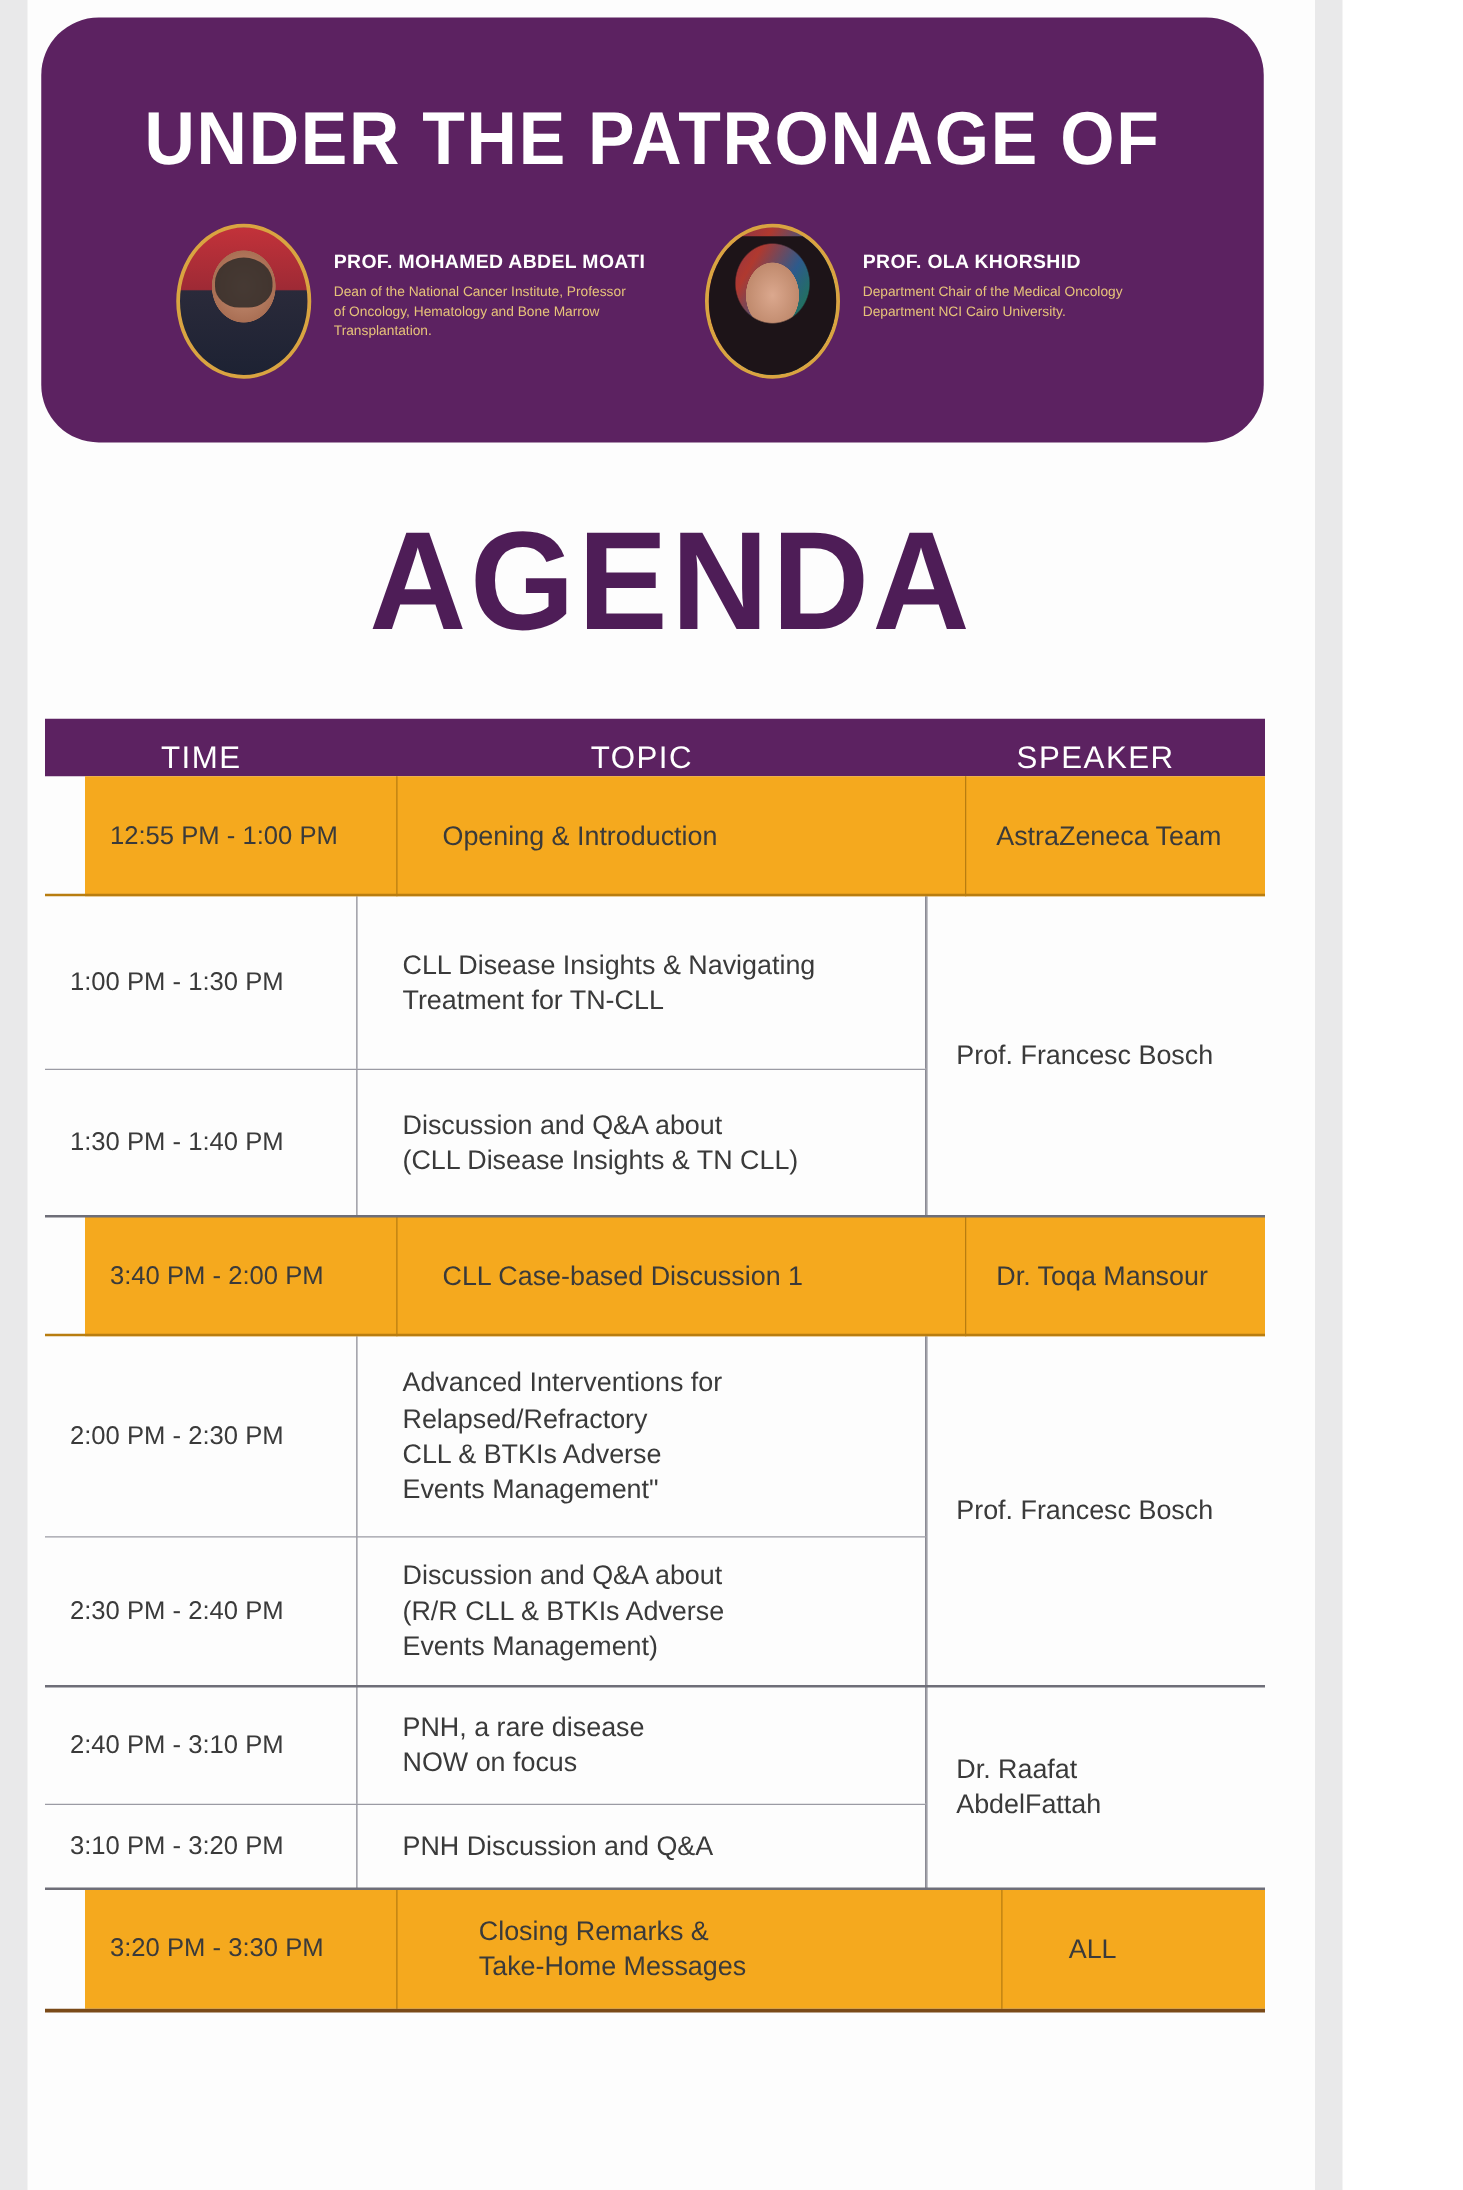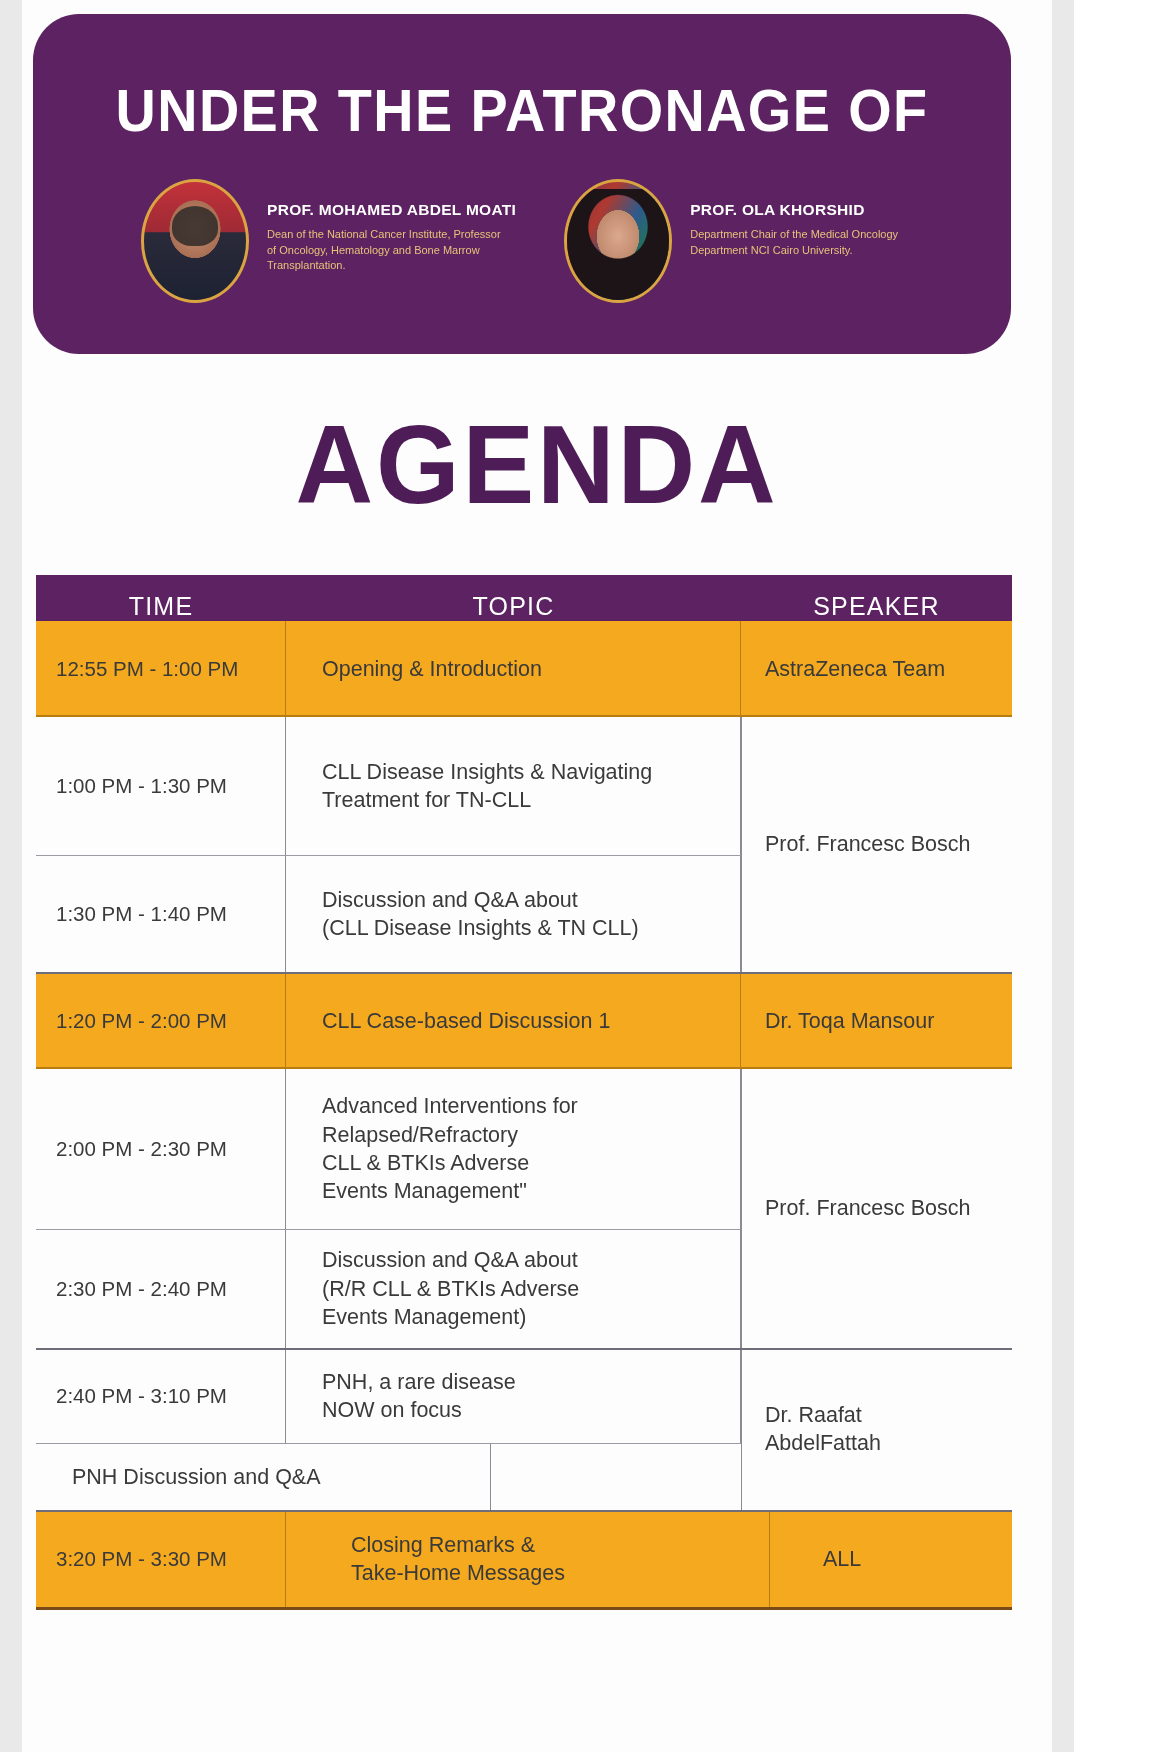--- a/index.html
+++ b/index.html
@@ -133,21 +133,21 @@
     letter-spacing:1.2px;
     text-align:center;
     font-weight:normal;
   }
   .col-time   { width:250px; flex:0 0 250px; }
   .col-topic  { width:455px; flex:0 0 455px; }
   .col-speak  { width:271px; flex:0 0 271px; }
 
   .tbody { position:relative; }
   .trow { display:flex; position:relative; }
-  .trow.hl { background:#F5A91E; }
+  .trow.hl { background:#F5A91E;margin-left:32px; }
   .trow.hl .cell-time,
   .trow.hl .cell-topic { border-right-color:#b87d10; }
 
   .cell {
     display:flex;
     align-items:center;
     padding:0 0 0 18px;
     font-size:21.5px;
     color:#3a3a3a;
     line-height:1.32;
@@ -254,21 +254,21 @@
 Treatment for TN-CLL</div>
           <div class="cell cell-speak" style="white-space: pre-line;"></div>
         </div>
         <div class="trow" style="height: 118px;">
           <div class="cell cell-time">1:30 PM - 1:40 PM</div>
           <div class="cell cell-topic" style="white-space: pre-line;">Discussion and Q&amp;A about
 (CLL Disease Insights &amp; TN CLL)</div>
           <div class="cell cell-speak" style="white-space: pre-line;"></div>
         </div>
         <div class="trow hl" style="height: 96px;">
-          <div class="cell cell-time">1:20 PM - 2:00 PM</div>
+          <div class="cell cell-time">3:40 PM - 2:00 PM</div>
           <div class="cell cell-topic" style="white-space: pre-line;">CLL Case-based Discussion 1</div>
           <div class="cell cell-speak" style="white-space: pre-line;">Dr. Toqa Mansour</div>
         </div>
         <div class="trow" style="height: 160px;">
           <div class="cell cell-time">2:00 PM - 2:30 PM</div>
           <div class="cell cell-topic" style="white-space: pre-line;">Advanced Interventions for
 Relapsed/Refractory
 CLL &amp; BTKIs Adverse
 Events Management"</div>
           <div class="cell cell-speak" style="white-space: pre-line;"></div>
@@ -280,20 +280,21 @@
 Events Management)</div>
           <div class="cell cell-speak" style="white-space: pre-line;"></div>
         </div>
         <div class="trow" style="height: 94px;">
           <div class="cell cell-time">2:40 PM - 3:10 PM</div>
           <div class="cell cell-topic" style="white-space: pre-line;">PNH, a rare disease
 NOW on focus</div>
           <div class="cell cell-speak" style="white-space: pre-line;"></div>
         </div>
         <div class="trow" style="height: 68px;">
+          <div class="cell cell-time">3:10 PM - 3:20 PM</div>
           <div class="cell cell-topic" style="white-space: pre-line;">PNH Discussion and Q&amp;A</div>
           <div class="cell cell-speak" style="white-space: pre-line;"></div>
         </div>
         <div class="trow hl" style="height: 96px; gap: 29px;">
           <div class="cell cell-time">3:20 PM - 3:30 PM</div>
           <div class="cell cell-topic" style="white-space: pre-line;">Closing Remarks &amp;
 Take-Home Messages</div>
           <div class="cell cell-speak" style="white-space: pre-line;">ALL</div>
         </div>
         <div class="vline-speak" style="top: 96px; height: 256px;"></div>

